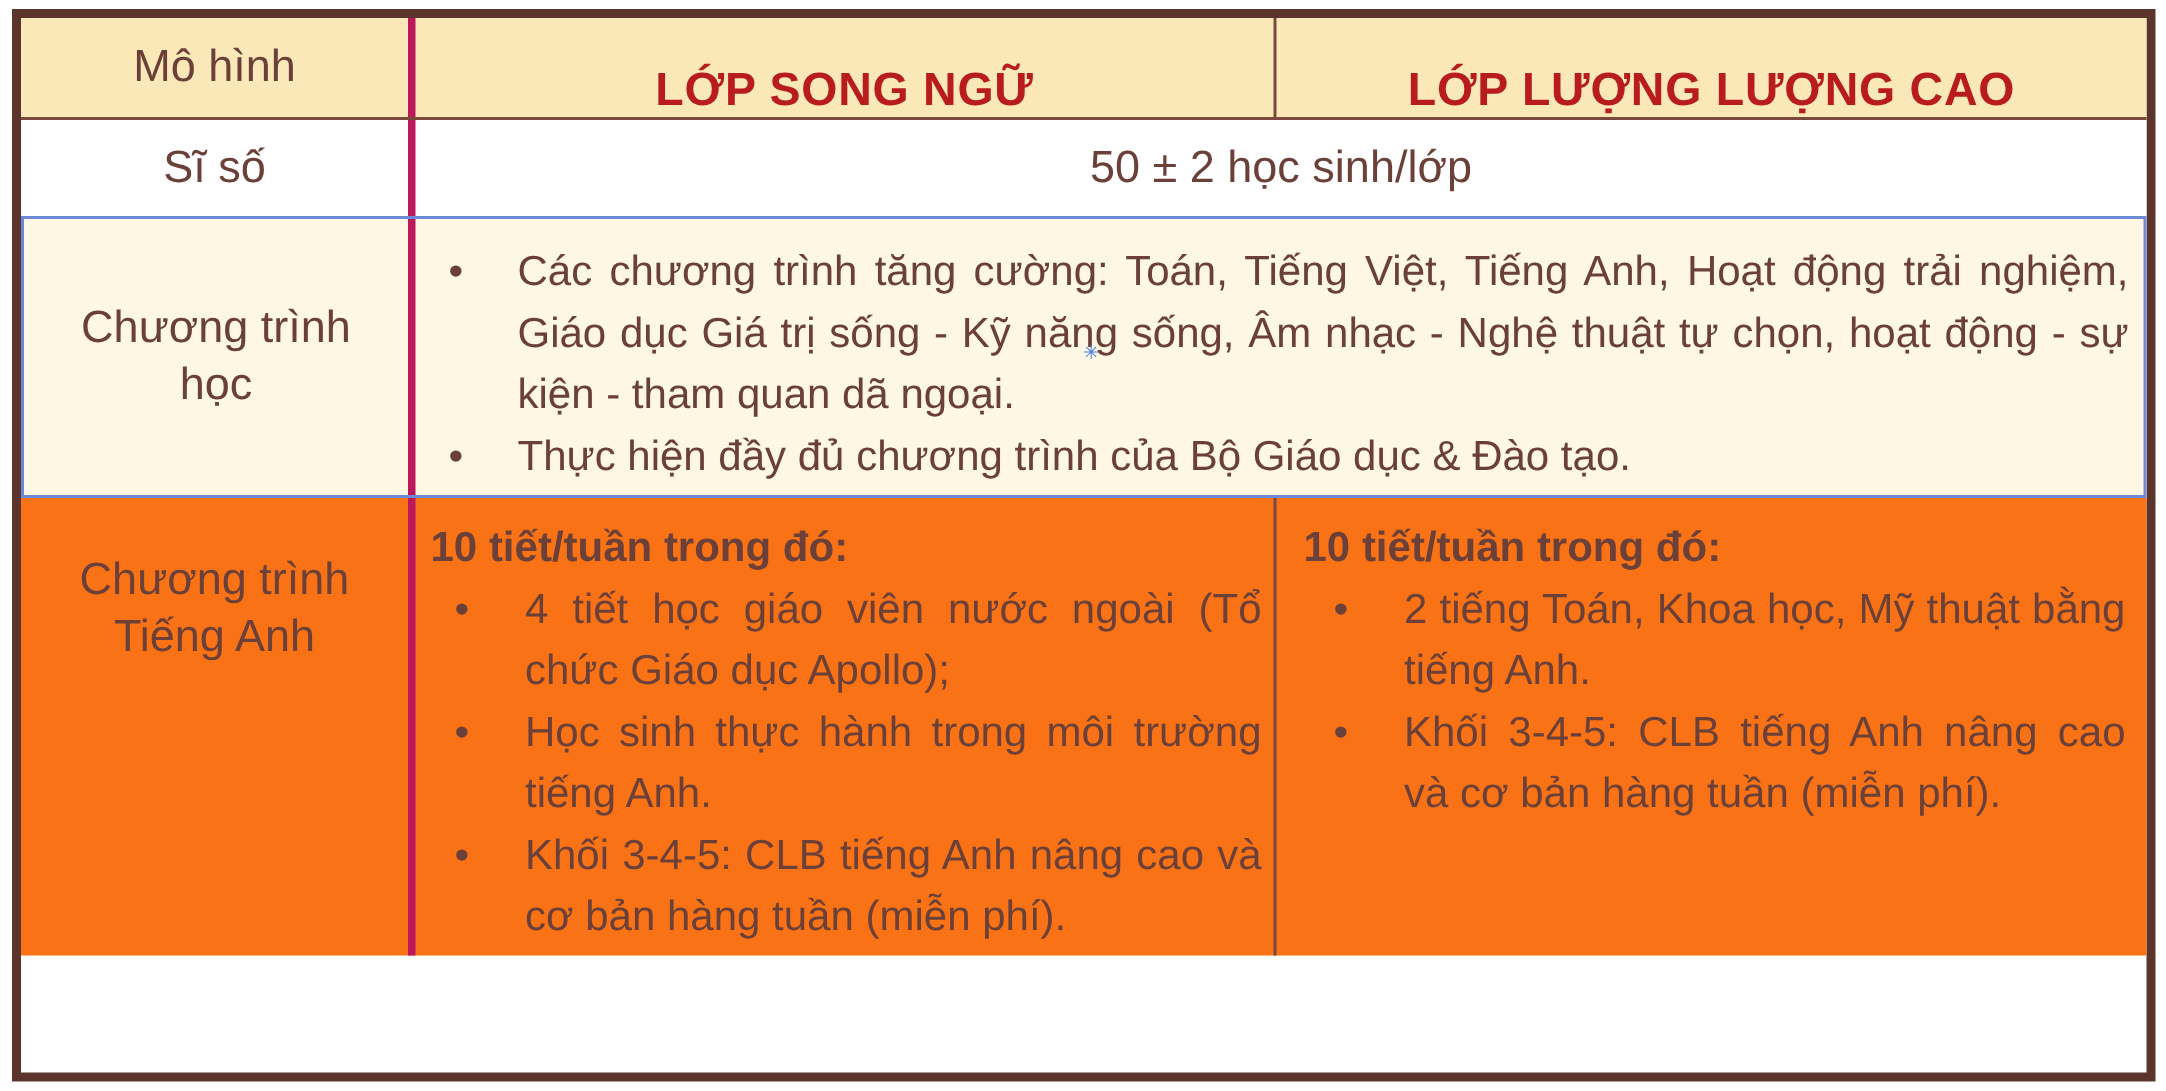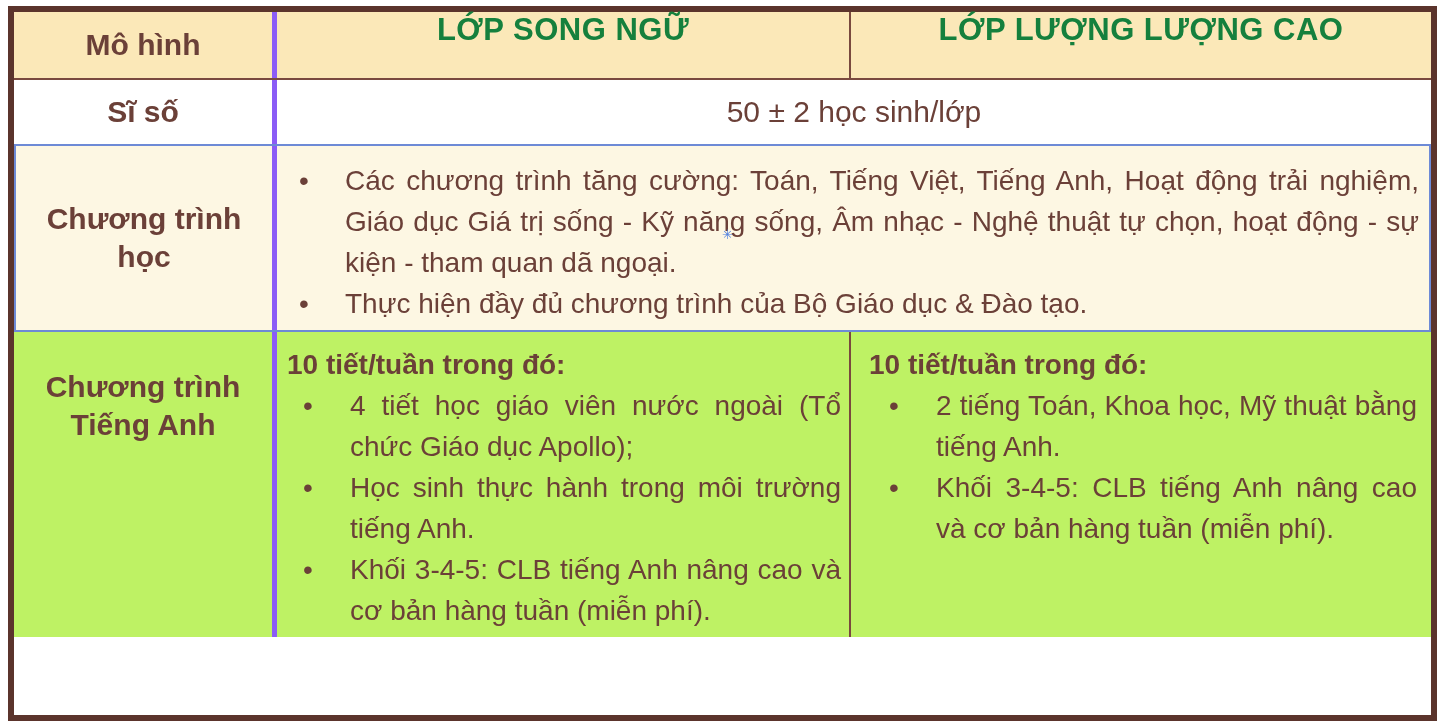--- a/index.html
+++ b/index.html
@@ -12,39 +12,39 @@
     width: 1429px; height: 715px;
     border: 6px solid #5b342c;
     background: #ffffff;
   }
 
   
   .row { display: flex; width: 100%; }
   .row-header   { height: 68px; background: #fbe8b8; border-bottom: 2px solid #79493e; }
   .row-size     { height: 64px; background: #ffffff; }
   .row-curric   { height: 188px; background: #fdf7e3; border: 2px solid #6d8ad6; position: relative; }
-  .row-english  { height: 305px; background: #bef264; }
+  .row-english  { height: 305px; background: #f97316; }
 
   
   .cell-label {
     width: 263px; flex: 0 0 263px;
-    border-right: 5px solid #8b5cf6;
+    border-right: 5px solid #be185d;
     display: flex; align-items: center; justify-content: center;
     text-align: center;
-    font-weight: bold; font-size: 30px; line-height: 1.27;
+    font-weight: normal; font-size: 30px; line-height: 1.27;
     padding: 0 10px;
   }
   .row-curric .cell-label { width: 261px; flex: 0 0 261px; justify-content: center; }
   .cell-label.top-align { align-items: flex-start; padding-top: 36px; }
 
   .cell-colhead {
     flex: 1 1 auto;
-    display: flex; align-items: flex-start; justify-content: center;
+    display: flex; align-items: flex-end; justify-content: center;
     font-weight: bold; font-size: 31px; letter-spacing: 0.5px;
-    color: #15803d;
+    color: #b91c1c;
   }
   .cell-colhead.mid { flex: 0 0 574px; border-right: 2px solid #79493e; }
 
   .cell-span {
     flex: 1 1 auto;
     display: flex; align-items: center; justify-content: center;
     font-size: 30px;
   }
 
   .cell-content { padding: 14px 10px 6px 0; font-size: 28px; line-height: 41px; }

